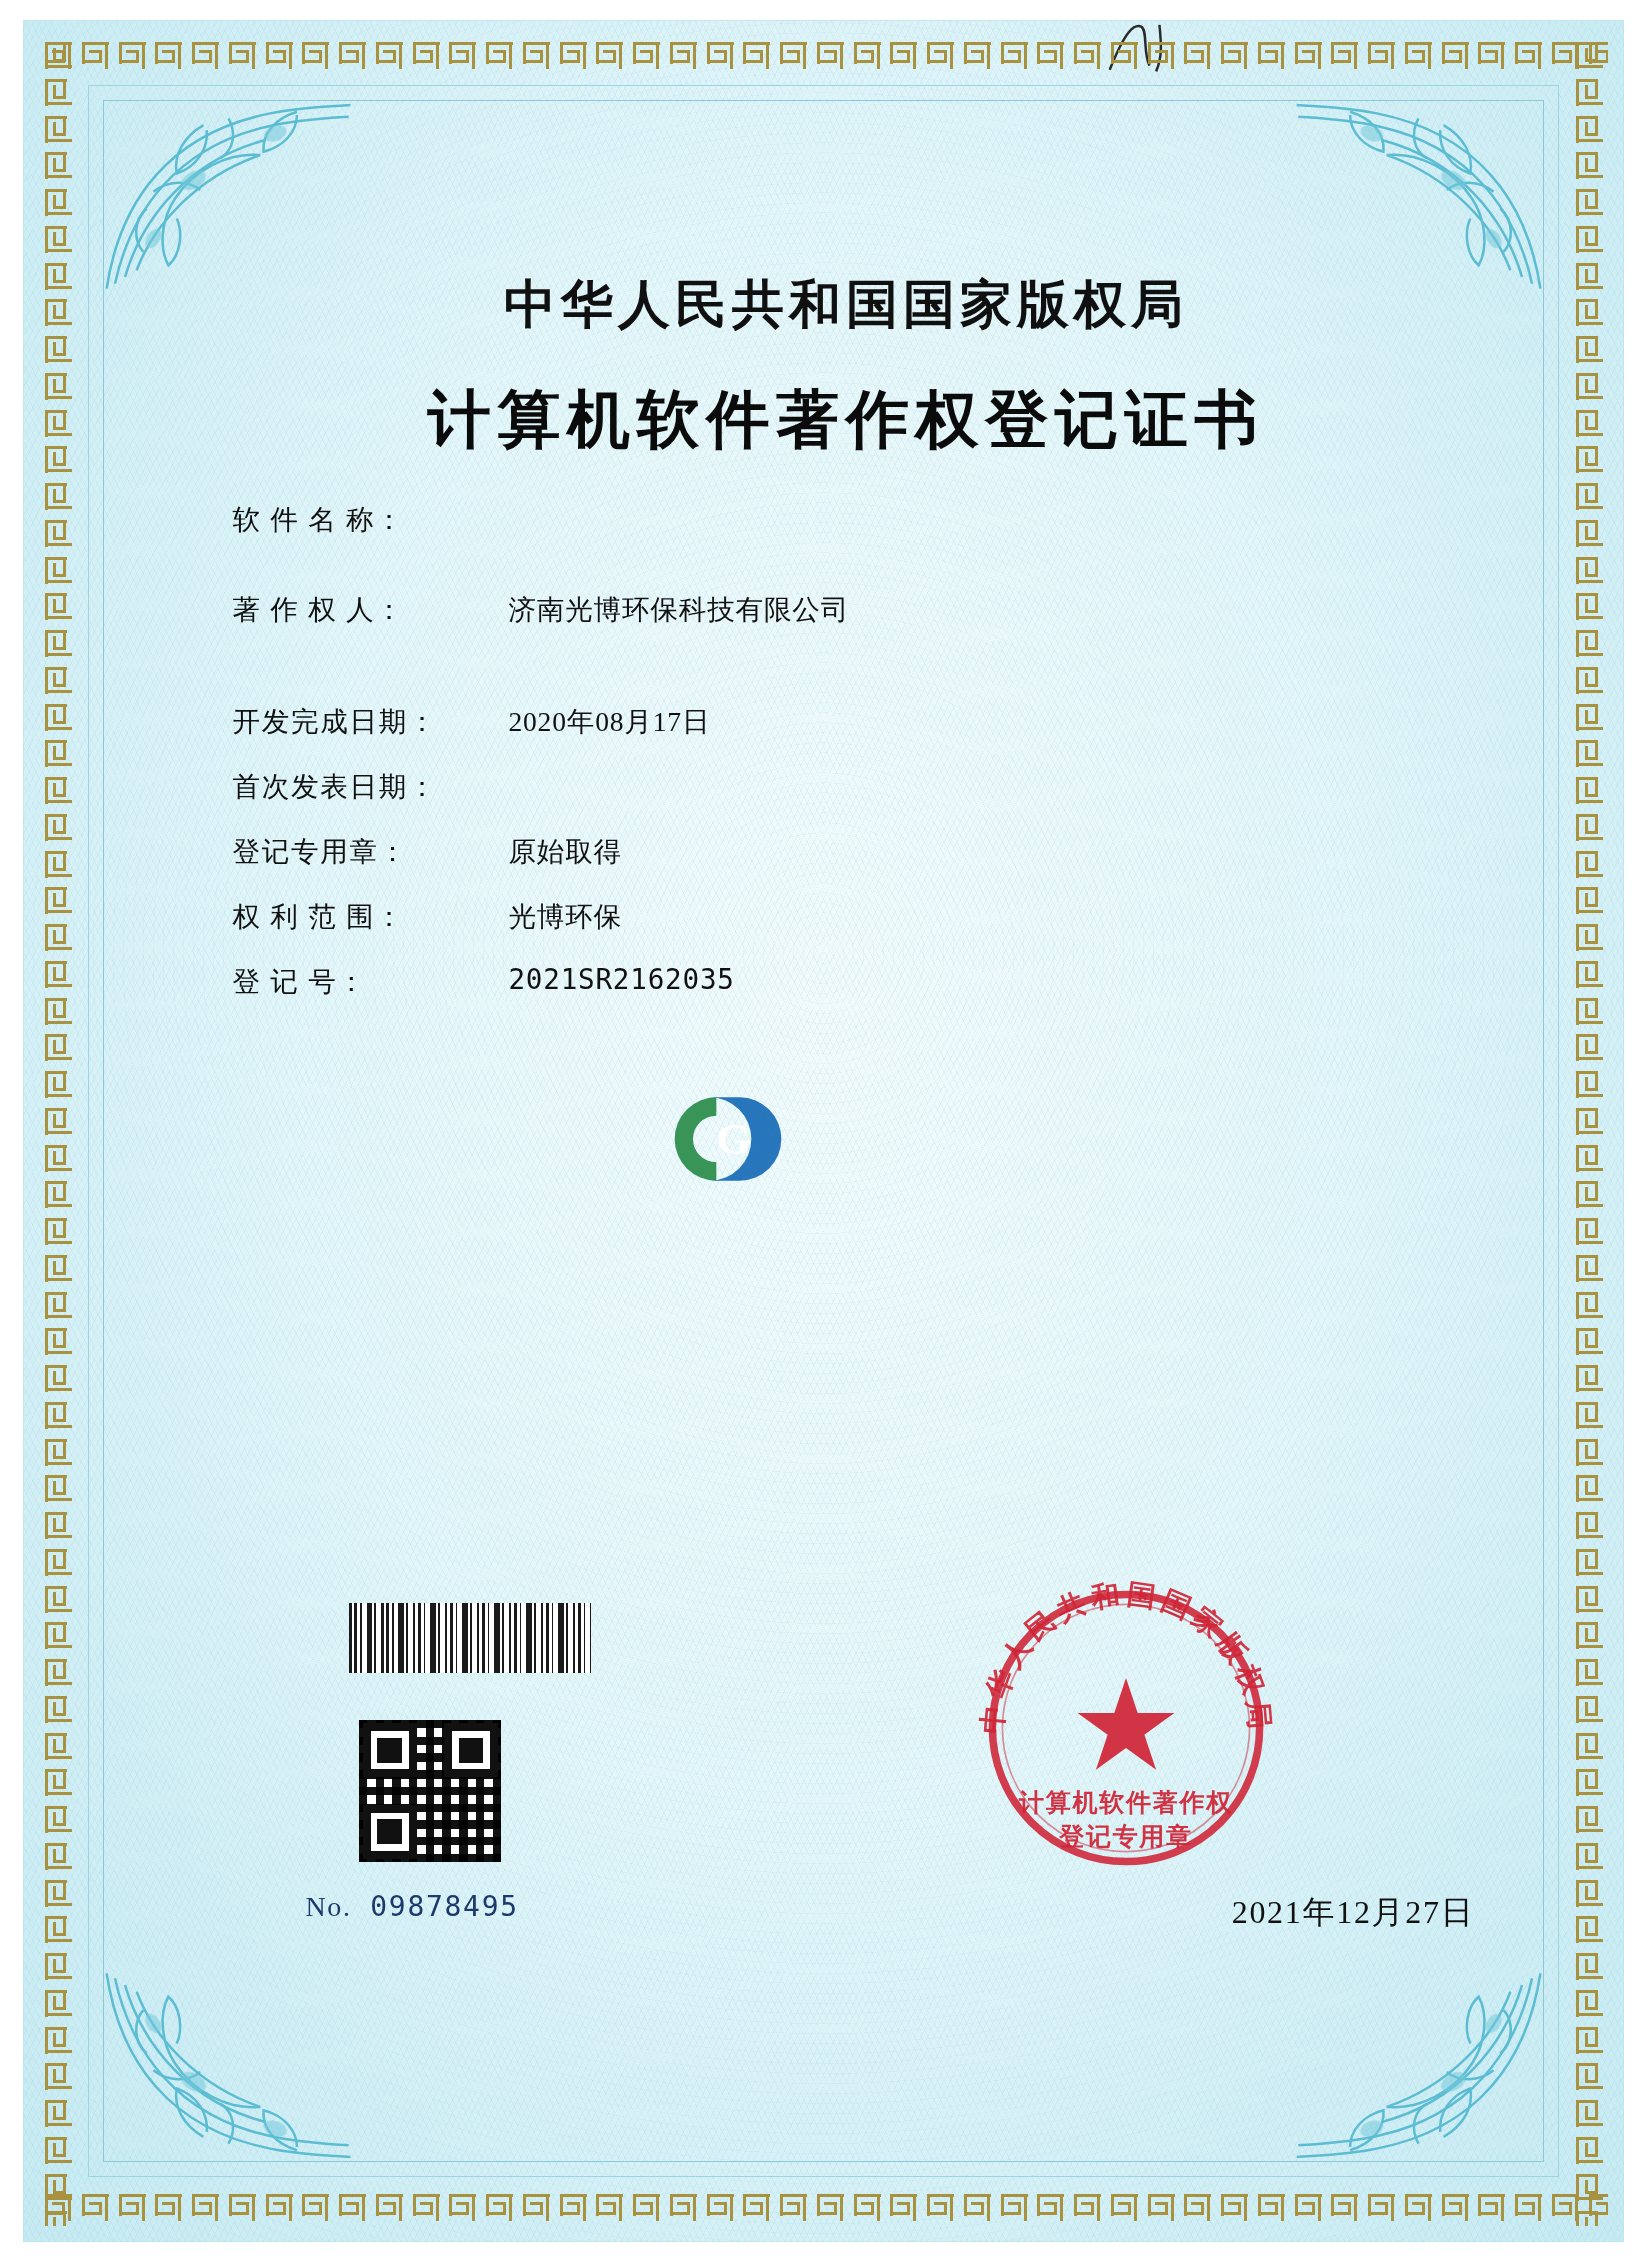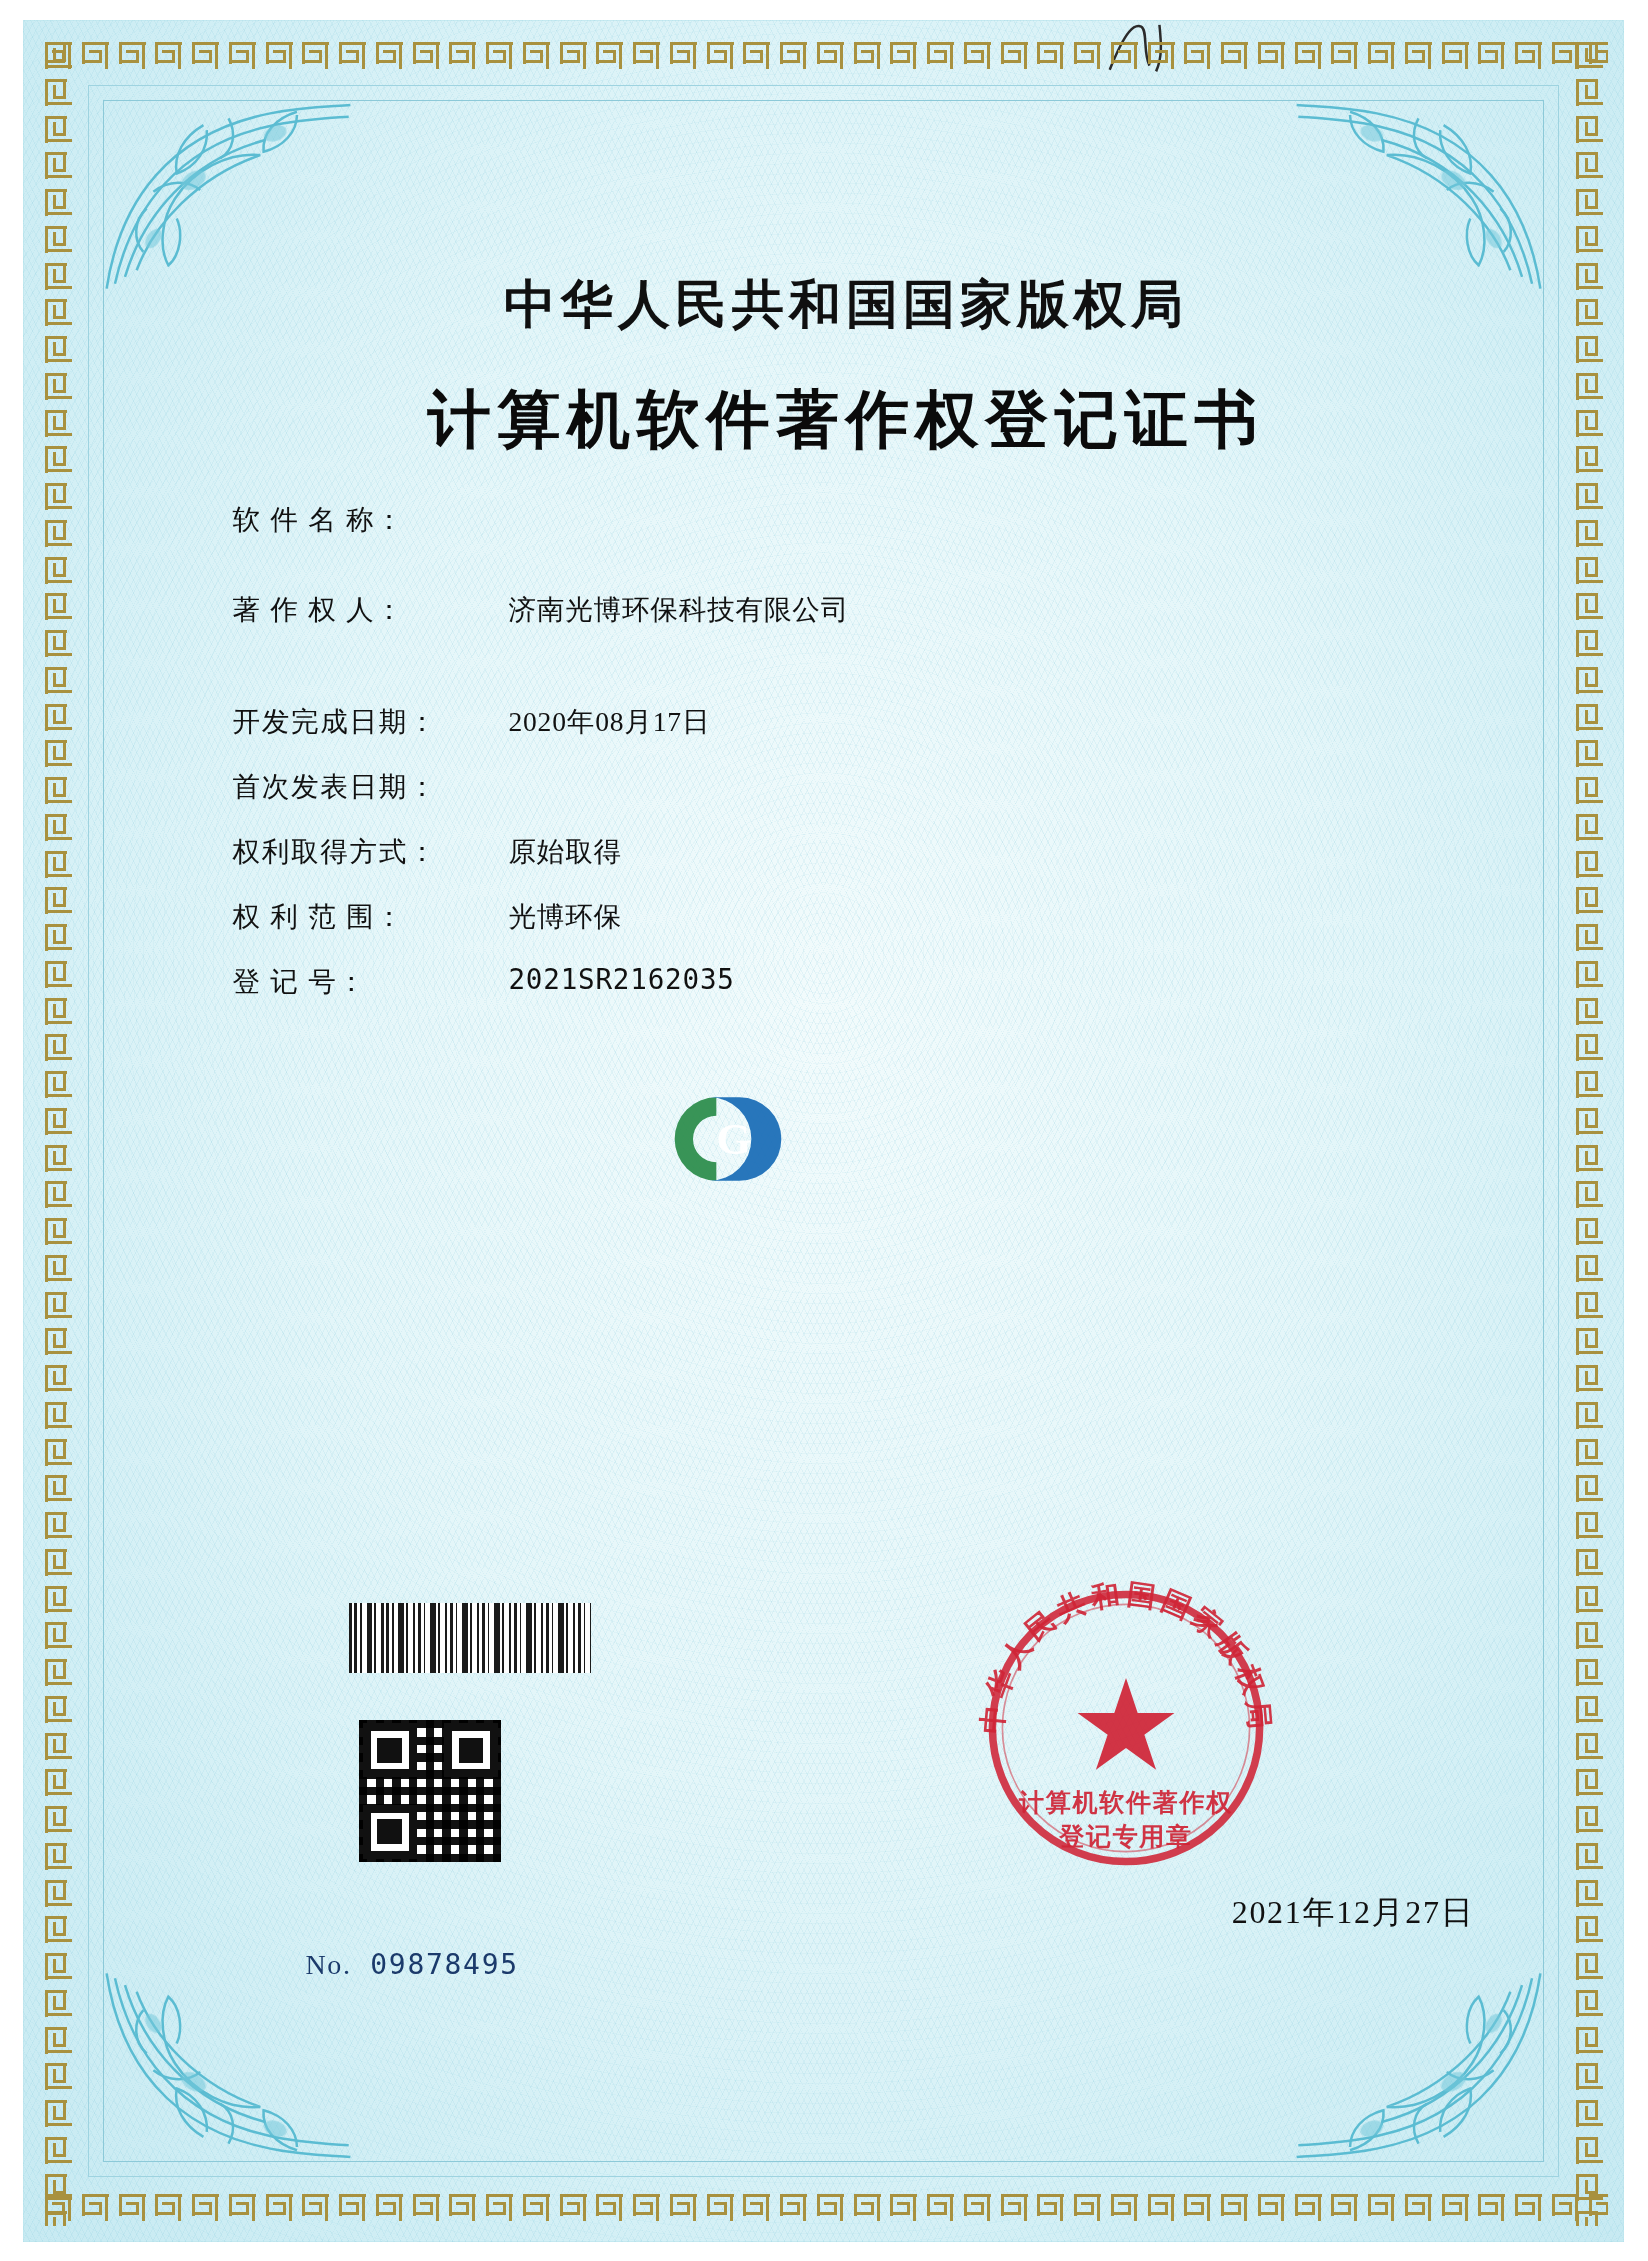--- a/index.html
+++ b/index.html
@@ -222,21 +222,21 @@
     background: #fff;
   }
   .qr-eye::after {
     content:"";
     position:absolute; inset:6.7px; background:#111;
   }
 
   .no-line {
     position: absolute;
     left: 282px;
-    top: 1928px;
+    top: 1870px;
     font-family: "DejaVu Sans Mono", monospace;
     font-size: 28px;
     color: #1b3a6b;
     letter-spacing: 1.7px;
   }
   .no-line .no-lbl { font-family: "Liberation Serif", serif; }
 
   .date-issued {
     position: absolute;
     right: 150px;
@@ -600,21 +600,21 @@
         <div class="row">
           <div class="label">开发完成日期：</div>
           <div class="value">2020年08月17日</div>
         </div>
 
         <div class="row">
           <div class="label">首次发表日期：</div>
         </div>
 
         <div class="row">
-          <div class="label">权利取得方式：</div>
+          <div class="label">登记专用章：</div>
           <div class="value">原始取得</div>
         </div>
 
         <div class="row">
           <div class="label">权 利 范 围：</div>
           <div class="value">光博环保</div>
         </div>
 
         <div class="row">
           <div class="label">登  记  号：</div>

